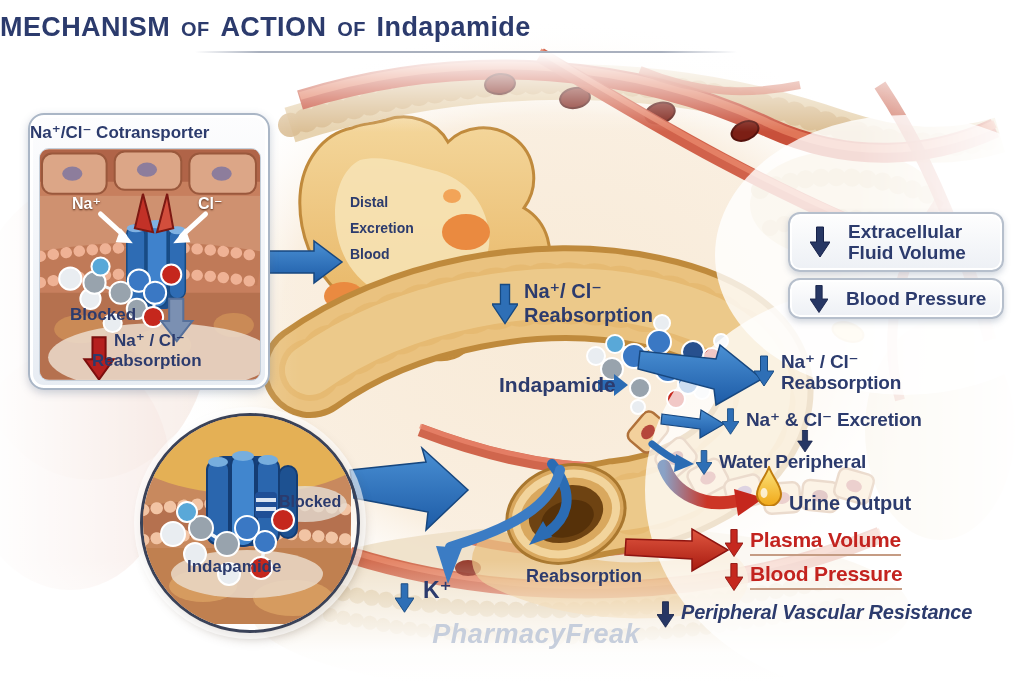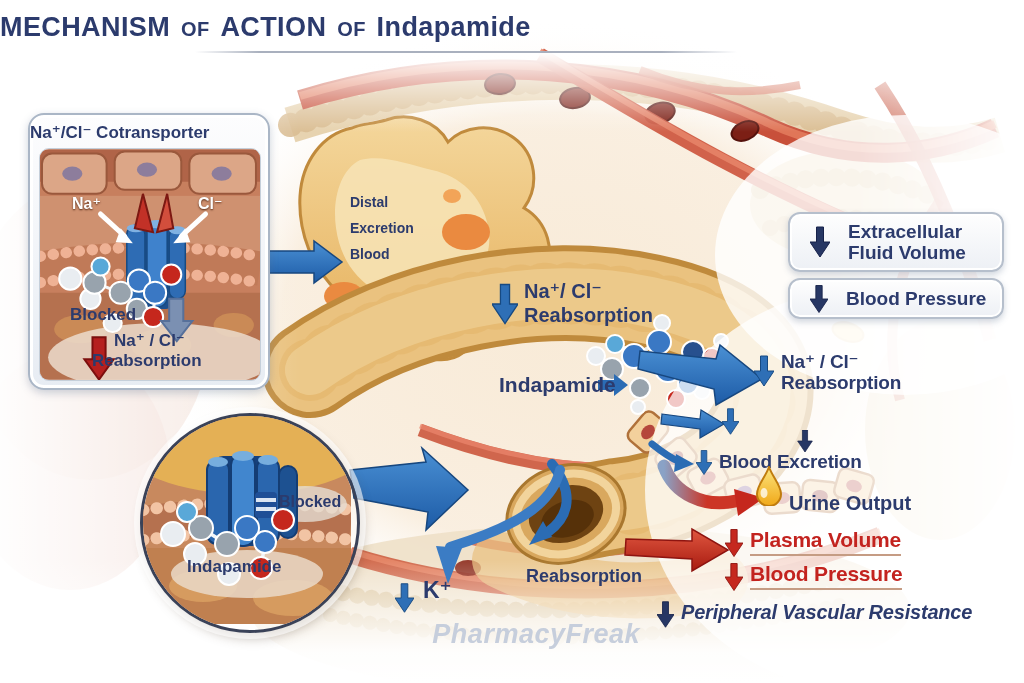--- a/index.html
+++ b/index.html
@@ -436,31 +436,32 @@
     <div class="txt">
       <div>Na⁺ / Cl⁻</div>
       <div>Reabsorption</div>
     </div>
   </div>
 
   <div class="row" style="left:722px;top:406px">
     <svg class="da blue" width="17" height="31" viewBox="0 0 20 30">
         <path d="M6.5 0 h7 v15 h6.5 L10 30 0 15 h6.5 z"></path>
       </svg>
+    <div class="txt single">Na⁺ &amp; Cl⁻ Excretion</div>
   </div>
 
   <svg class="da navy" width="18" height="22" viewBox="0 0 20 30" style="position:absolute;left:796px;top:430px">
       <path d="M6.5 0 h7 v15 h6.5 L10 30 0 15 h6.5 z"></path>
     </svg>
 
   <div class="row" style="left:696px;top:448px">
     <svg class="da blue" width="16" height="29" viewBox="0 0 20 30">
         <path d="M6.5 0 h7 v15 h6.5 L10 30 0 15 h6.5 z"></path>
       </svg>
-    <div class="txt single">Blood Excretion</div>
+    <div class="txt single">Water Peripheral</div>
   </div>
 
   <svg width="28" height="40" viewBox="0 0 28 40" style="position:absolute;left:755px;top:466px">
     <defs>
         <linearGradient id="gDrop" x1="0" y1="0" x2="0" y2="1">
       <stop offset="0%" stop-color="#fce57f"></stop>
           <stop offset="100%" stop-color="#f0a818"></stop>
         </linearGradient>
       </defs>
     <path d="M14 1 C18 12 26 19 26 28 A12 12 0 0 1 2 28 C2 19 10 12 14 1 Z" fill="url(#gDrop)" stroke="#c07c0e" stroke-width="2"></path>

